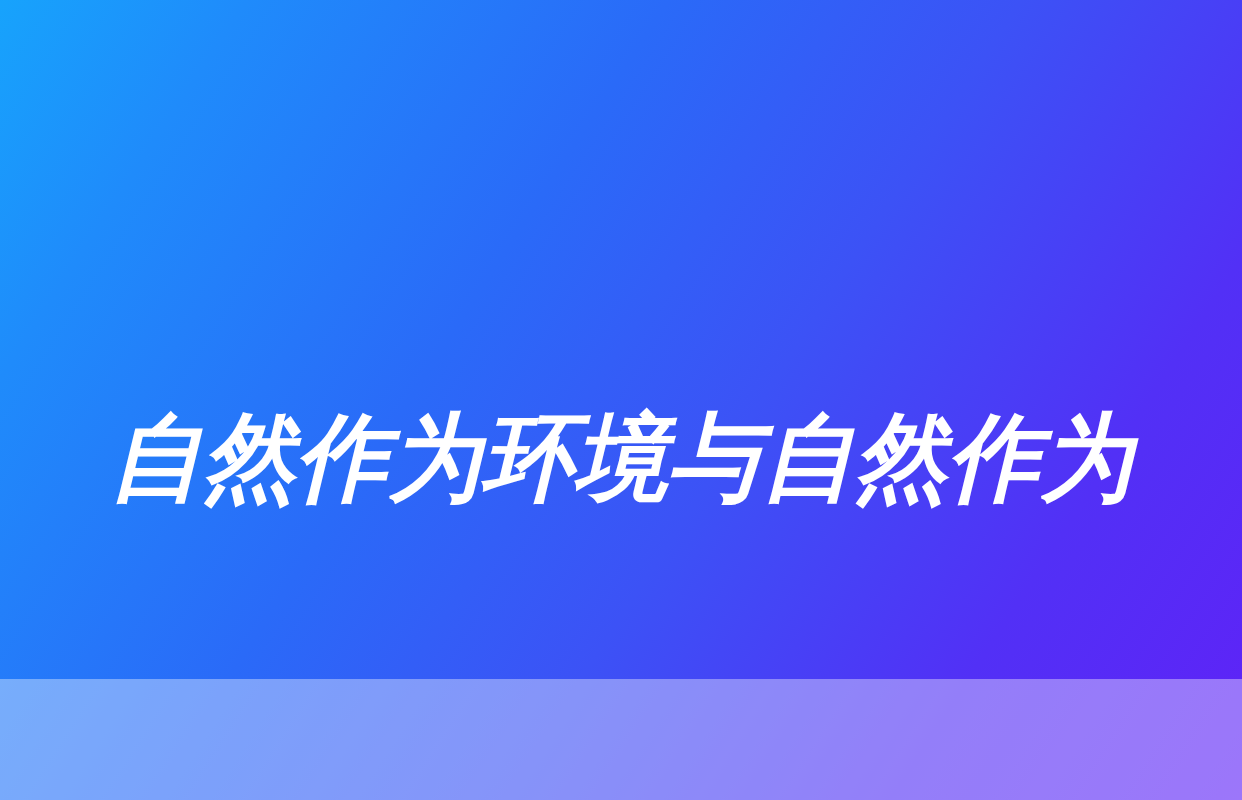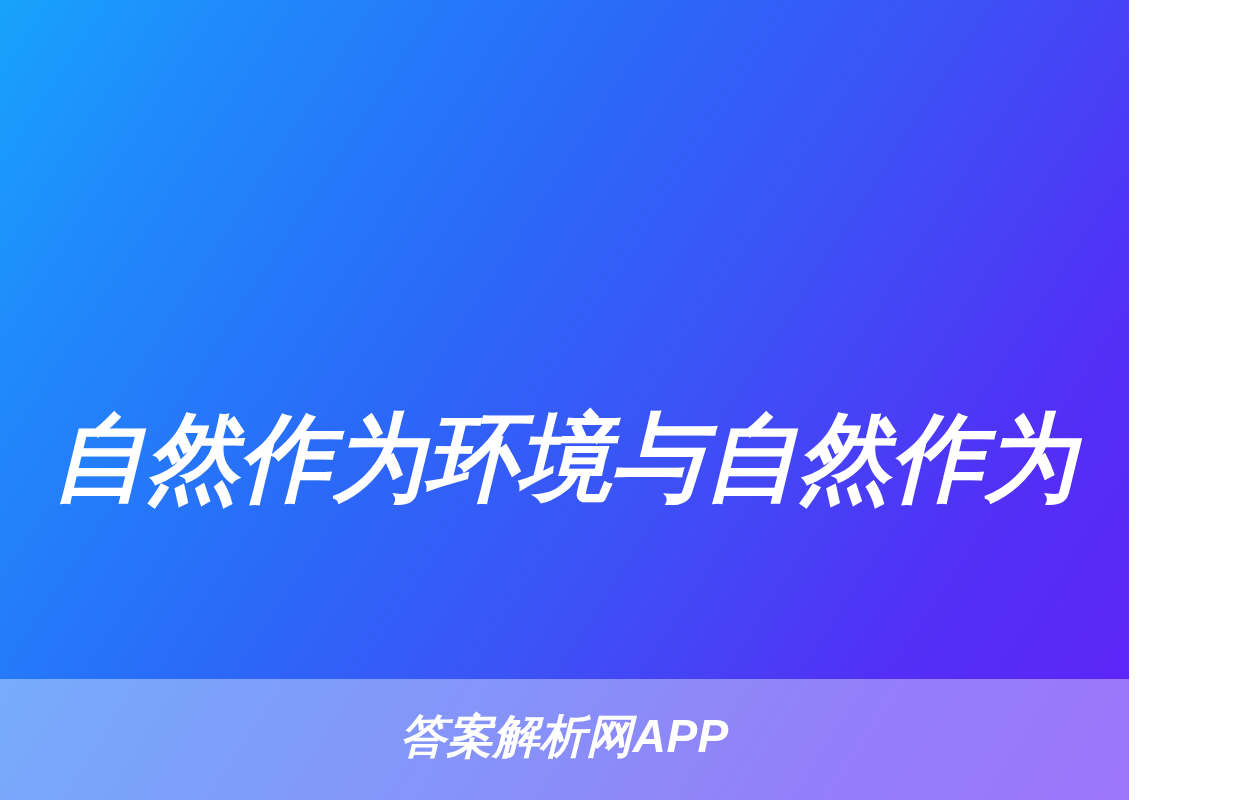--- a/index.html
+++ b/index.html
@@ -2,21 +2,21 @@
 <html><head>
 <meta charset="utf-8">
 <style>
   html, body {
     margin: 0;
     padding: 0;
     background: #ffffff;
   }
   #card {
     position: relative;
-    width: 1129px;
+    width: 1242px;
     height: 800px;
     overflow: hidden;
     background: linear-gradient(123deg, #17a3fc 0%, #1f8bfb 14%, #2a6af8 38%, #3c52f6 58%, #5230f6 80%, #5f22f7 100%);
     font-family: "Liberation Sans", "DejaVu Sans", sans-serif;
   }
   #headline {
     position: absolute;
     left: 0;
     right: 0;
     top: 96px;
@@ -65,15 +65,14 @@
 
   <div id="headline">
     <span class="ln">自然作为环境与自然作为</span>
     
     
     
   </div>
 
   <div id="bottom-band"></div>
 
-  <div id="watermark">答案解析网APP</div>
 
 </div>
 
 </body></html>

